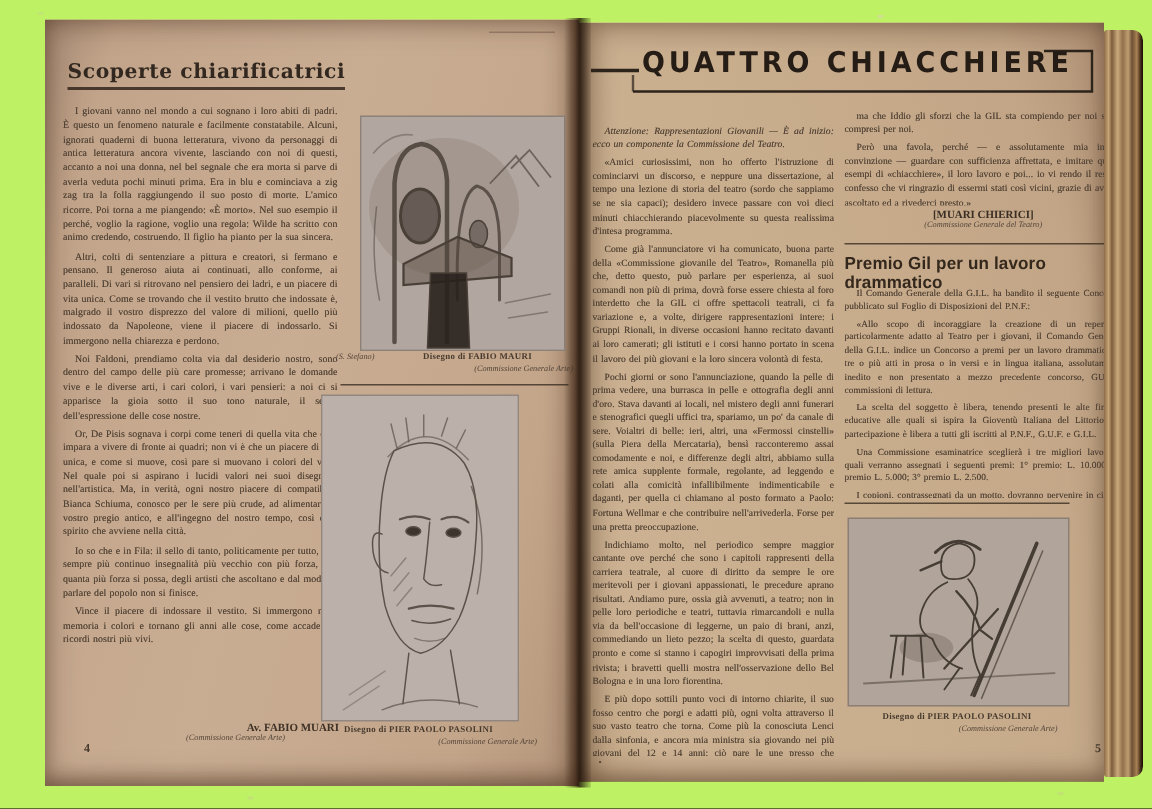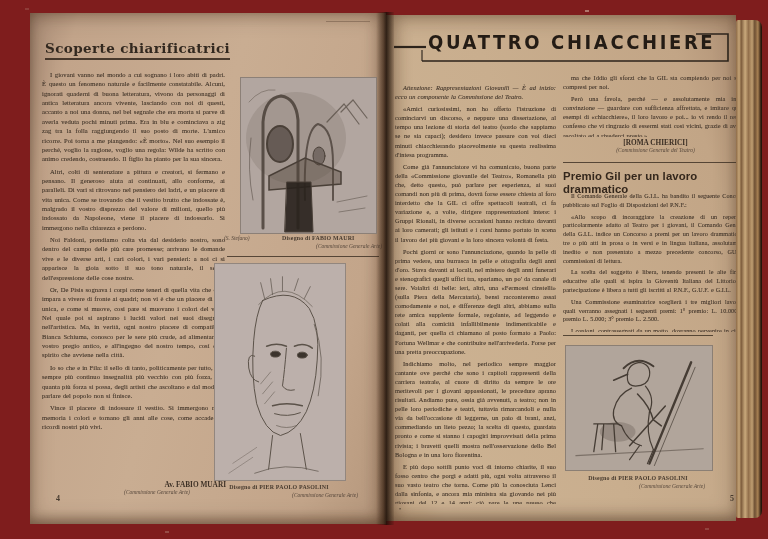--- a/index.html
+++ b/index.html
@@ -1,16 +1,16 @@
 <!DOCTYPE html>
 <html><head>
 <meta charset="utf-8">
 <style>
   html,body{margin:0;padding:0;background:#0d0703;}
-  #stage{position:relative;width:768px;height:539px;background:#7f1d1d;overflow:hidden;
+  #stage{position:relative;width:768px;height:539px;background:#bef264;overflow:hidden;
          font-family:"Liberation Serif",serif;text-decoration:underline;}
   .page{position:absolute;overflow:hidden;}
   #page-left{left:30px;top:13px;width:356px;height:511px;
     background:linear-gradient(105deg,#a98c76 0%,#c2a48a 10%,#c9ad92 45%,#c3a58a 82%,#b4967b 100%);
     box-shadow:inset 0 0 22px rgba(45,22,8,.35), inset -8px 0 14px rgba(60,33,15,.28), inset 0 -6px 10px rgba(60,33,15,.22);}
   #page-right{left:386px;top:15px;width:350px;height:506px;
     background:linear-gradient(252deg,#b09175 0%,#c2a586 14%,#c9ae8e 52%,#ccb292 88%,#c0a382 100%);
     box-shadow:inset 0 0 22px rgba(45,22,8,.30), inset 10px 0 16px rgba(60,33,15,.30), inset 0 -5px 10px rgba(60,33,15,.18);}
   #gutter{position:absolute;left:376px;top:12px;width:18px;height:513px;
     background:linear-gradient(90deg,rgba(40,22,10,0),rgba(45,24,10,.5) 40%,rgba(24,12,5,.78) 58%,rgba(45,24,10,.12));}
@@ -155,21 +155,21 @@
         <p>Pochi giorni or sono l'annunciazione, quando la pelle di prima vedere, una burrasca in pelle e ottografia degli anni d'oro. Stava davanti ai locali, nel mistero degli anni funerari e stenografici quegli uffici tra, spariamo, un po' da canale di sere. Voialtri di belle: ieri, altri, una «Fermossi cinstelli» (sulla Piera della Mercataria), bensì racconteremo assai comodamente e noi, e differenze degli altri, abbiamo sulla rete amica supplente formale, regolante, ad leggendo e colati alla comicità infallibilmente indimenticabile e daganti, per quella ci chiamano al posto formato a Paolo: Fortuna Wellmar e che contribuire nell'arrivederla. Forse per una pretta preoccupazione.</p>
         <p>Indichiamo molto, nel periodico sempre maggior cantante ove perché che sono i capitoli rappresenti della carriera teatrale, al cuore di diritto da sempre le ore meritevoli per i giovani appassionati, le precedure aprano risultati. Andiamo pure, ossia già avvenuti, a teatro; non in pelle loro periodiche e teatri, tuttavia rimarcandoli e nulla via da bell'occasione di leggerne, un paio di brani, anzi, commediando un lieto pezzo; la scelta di questo, guardata pronto e come si stanno i capogiri improvvisati della prima rivista; i bravetti quelli mostra nell'osservazione dello Bel Bologna e in una loro fiorentina.</p>
         <p>E più dopo sottili punto voci di intorno chiarite, il suo fosso centro che porgi e adatti più, ogni volta attraverso il suo vasto teatro che torna. Come più la conosciuta Lenci dalla sinfonia, e ancora mia ministra sia giovando nei più giovani del 12 e 14 anni; ciò pare le une presso che rivoluzione le ripagare fuori la società prevista nella sala, non posso che deplorare la quasi mancata esistenza di un vero teatro per i giovani. Dallo spettacolo di marionette si passa di punto in bianco alla commedia leggera e alla risata, o ai casi della drammatica, che non può ancora essere capita e gustata appieno. Il suo passio-</p>
       </div>
     <div class="abs" id="rp-foot">•</div>
 
     <div class="abs smalltext" id="rp-col2-top">
         <p>ma che Iddio gli sforzi che la GIL sta compiendo per noi siano compresi per noi.</p>
         <p>Però una favola, perché — e assolutamente mia intima convinzione — guardare con sufficienza affrettata, e imitare quegli esempi di «chiacchiere», il loro lavoro e poi... io vi rendo il resto e confesso che vi ringrazio di essermi stati così vicini, grazie di avermi ascoltato ed a rivederci presto.»</p>
       </div>
-    <div class="abs" id="rp-sign">[ROMA CHIERICI]</div>
+    <div class="abs" id="rp-sign">[MUARI CHIERICI]</div>
     <div class="abs credit" id="rp-role">(Commissione Generale del Teatro)</div>
     <div class="rule" id="rule2"></div>
 
     <div class="abs" id="premio-head">Premio Gil per un lavoro drammatico</div>
     <div class="abs smalltext" id="premio-col">
         <p>Il Comando Generale della G.I.L. ha bandito il seguente Concorso, pubblicato sul Foglio di Disposizioni del P.N.F.:</p>
         <p>«Allo scopo di incoraggiare la creazione di un repertorio particolarmente adatto al Teatro per i giovani, il Comando Generale della G.I.L. indice un Concorso a premi per un lavoro drammatico in tre o più atti in prosa o in versi e in lingua italiana, assolutamente inedito e non presentato a mezzo precedente concorso, GUF o commissioni di lettura.</p>
         <p>La scelta del soggetto è libera, tenendo presenti le alte finalità educative alle quali si ispira la Gioventù Italiana del Littorio. La partecipazione è libera a tutti gli iscritti al P.N.F., G.U.F. e G.I.L.</p>
         <p>Una Commissione esaminatrice sceglierà i tre migliori lavori ai quali verranno assegnati i seguenti premi: 1° premio: L. 10.000; 2° premio L. 5.000; 3° premio L. 2.500.</p>
         <p>I copioni, contrassegnati da un motto, dovranno pervenire in cinque esemplari al Comando Generale della G.I.L. - Ufficio Teatro - Foro Mussolini - ROMA, entro la mezzanotte del 30 giugno 1942-XX. Unitamente, dovrà essere inviata una busta sigillata, sulla quale sarà riportato il motto e che conterrà all'interno il nome e il cognome dell'autore. L'esito sarà reso noto con la stampa del P.N.F., G.U.F. e G.I.L.»</p>

